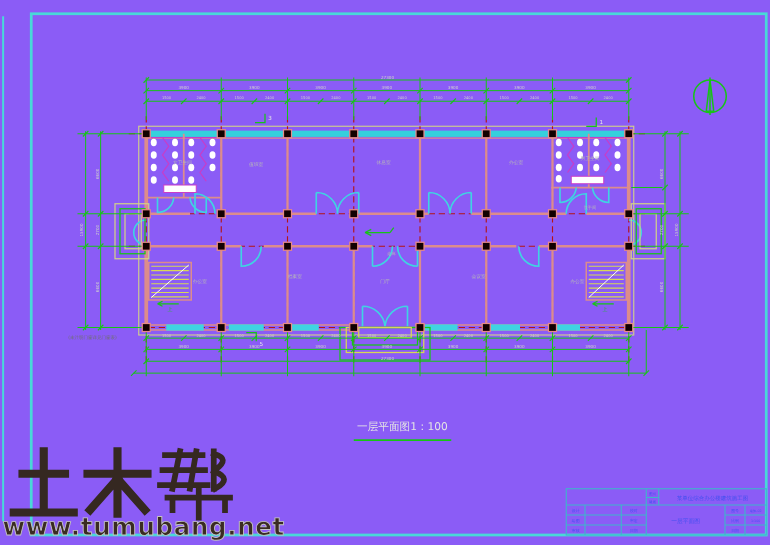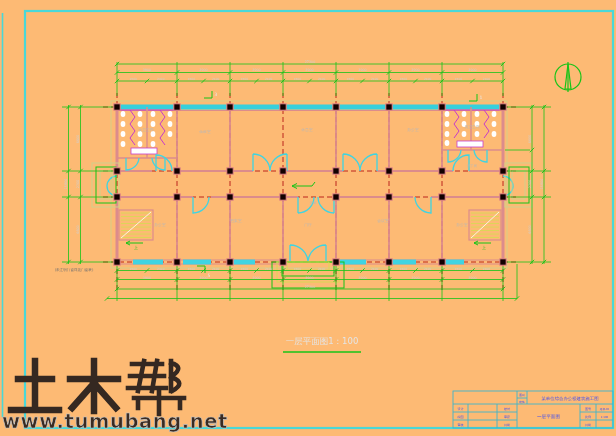--- a/index.html
+++ b/index.html
@@ -1,16 +1,16 @@
 <!DOCTYPE html>
 <html><head>
 <meta charset="utf-8">
 <style>
   html,body{margin:0;padding:0;background:#000;}
-  .stage{position:relative;width:616px;height:436px;background:#fdba74;overflow:hidden;font-family:"DejaVu Sans",sans-serif;text-decoration:underline;}
+  .stage{position:relative;width:616px;height:436px;background:#8b5cf6;overflow:hidden;font-family:"DejaVu Sans",sans-serif;text-decoration:underline;}
   svg{position:absolute;left:0;top:0;}
   svg text{font-family:"DejaVu Sans","Liberation Sans",sans-serif;}
 </style>
 </head>
 <body>
 
 <div class="stage">
 <svg id="plan" width="616" height="436" viewBox="0 0 616 436">
 
   <g>

